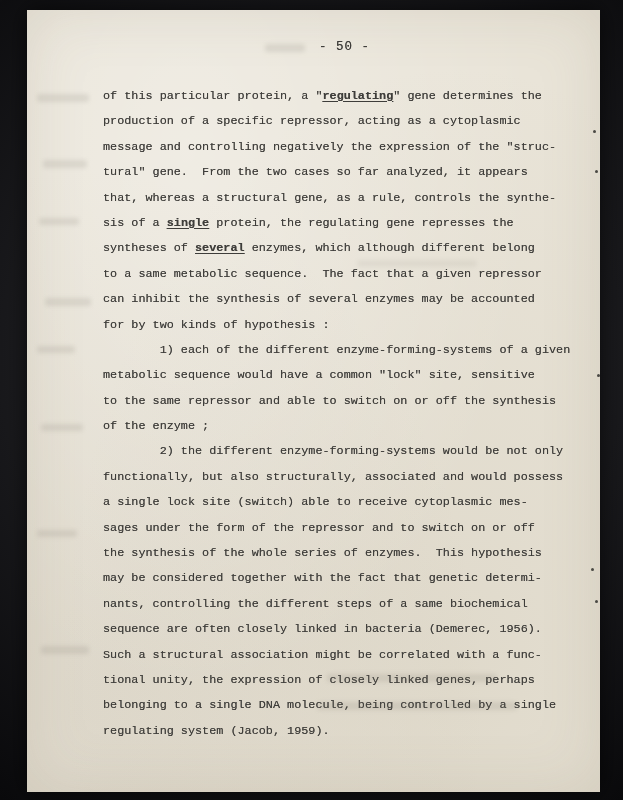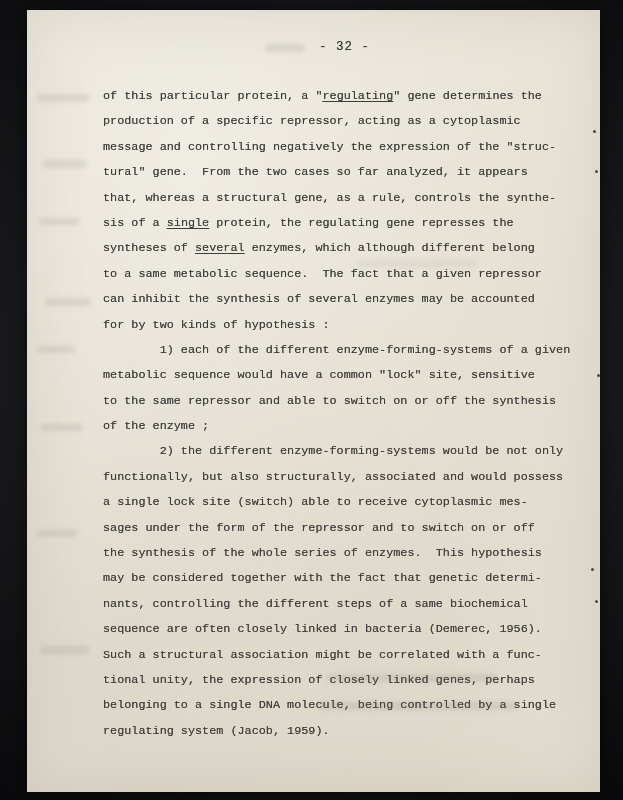--- a/index.html
+++ b/index.html
@@ -36,21 +36,21 @@
   .page-body {
     position: absolute;
     left: 76px; top: 74px; right: 40px;
     font-size: 11.8px;
     line-height: 25.4px;
     color: #3e3d3a;
     white-space: pre;
     text-shadow: 0 0 0.6px rgba(55,53,50,0.65);
   }
   .line { height: 25.4px; }
-  .u { text-decoration: underline; text-underline-offset: 2px; }
+  .u { text-decoration: underline; text-underline-offset: 2px; font-weight: bold; }
   .smudge {
     position: absolute;
     background: rgba(125,118,104,0.16);
     filter: blur(2.2px);
     border-radius: 3px;
     pointer-events: none;
   }
   .speck {
     position: absolute;
     width: 3px; height: 3px;
@@ -58,21 +58,21 @@
     background: #4a4944;
     pointer-events: none;
   }
 </style>
 </head>
 <body>
 
 <div class="stage">
   <div class="paper">
 
-    <div class="page-number">- 32 -</div>
+    <div class="page-number">- 50 -</div>
 
     <div class="page-body"><div class="line"><span>of this particular protein, a "</span><span class="u">regulating</span><span>" gene determines the</span></div><div class="line"><span>production of a specific repressor, acting as a cytoplasmic</span></div><div class="line"><span>message and controlling negatively the expression of the "struc-</span></div><div class="line"><span>tural" gene.  From the two cases so far analyzed, it appears</span></div><div class="line"><span>that, whereas a structural gene, as a rule, controls the synthe-</span></div><div class="line"><span>sis of a </span><span class="u">single</span><span> protein, the regulating gene represses the</span></div><div class="line"><span>syntheses of </span><span class="u">several</span><span> enzymes, which although different belong</span></div><div class="line"><span>to a same metabolic sequence.  The fact that a given repressor</span></div><div class="line"><span>can inhibit the synthesis of several enzymes may be accounted</span></div><div class="line"><span>for by two kinds of hypothesis :</span></div><div class="line"><span>        1) each of the different enzyme-forming-systems of a given</span></div><div class="line"><span>metabolic sequence would have a common "lock" site, sensitive</span></div><div class="line"><span>to the same repressor and able to switch on or off the synthesis</span></div><div class="line"><span>of the enzyme ;</span></div><div class="line"><span>        2) the different enzyme-forming-systems would be not only</span></div><div class="line"><span>functionally, but also structurally, associated and would possess</span></div><div class="line"><span>a single lock site (switch) able to receive cytoplasmic mes-</span></div><div class="line"><span>sages under the form of the repressor and to switch on or off</span></div><div class="line"><span>the synthesis of the whole series of enzymes.  This hypothesis</span></div><div class="line"><span>may be considered together with the fact that genetic determi-</span></div><div class="line"><span>nants, controlling the different steps of a same biochemical</span></div><div class="line"><span>sequence are often closely linked in bacteria (Demerec, 1956).</span></div><div class="line"><span>Such a structural association might be correlated with a func-</span></div><div class="line"><span>tional unity, the expression of closely linked genes, perhaps</span></div><div class="line"><span>belonging to a single DNA molecule, being controlled by a single</span></div><div class="line"><span>regulating system (Jacob, 1959).</span></div></div>
 
     <div class="smudge" style="left:10px; top:84px;  width:52px; height:8px;"></div>
     <div class="smudge" style="left:16px; top:150px; width:44px; height:8px;"></div>
     <div class="smudge" style="left:12px; top:208px; width:40px; height:7px;"></div>
     <div class="smudge" style="left:18px; top:288px; width:46px; height:8px;"></div>
     <div class="smudge" style="left:10px; top:336px; width:38px; height:7px;"></div>
     <div class="smudge" style="left:14px; top:414px; width:42px; height:7px;"></div>
     <div class="smudge" style="left:10px; top:520px; width:40px; height:7px;"></div>

